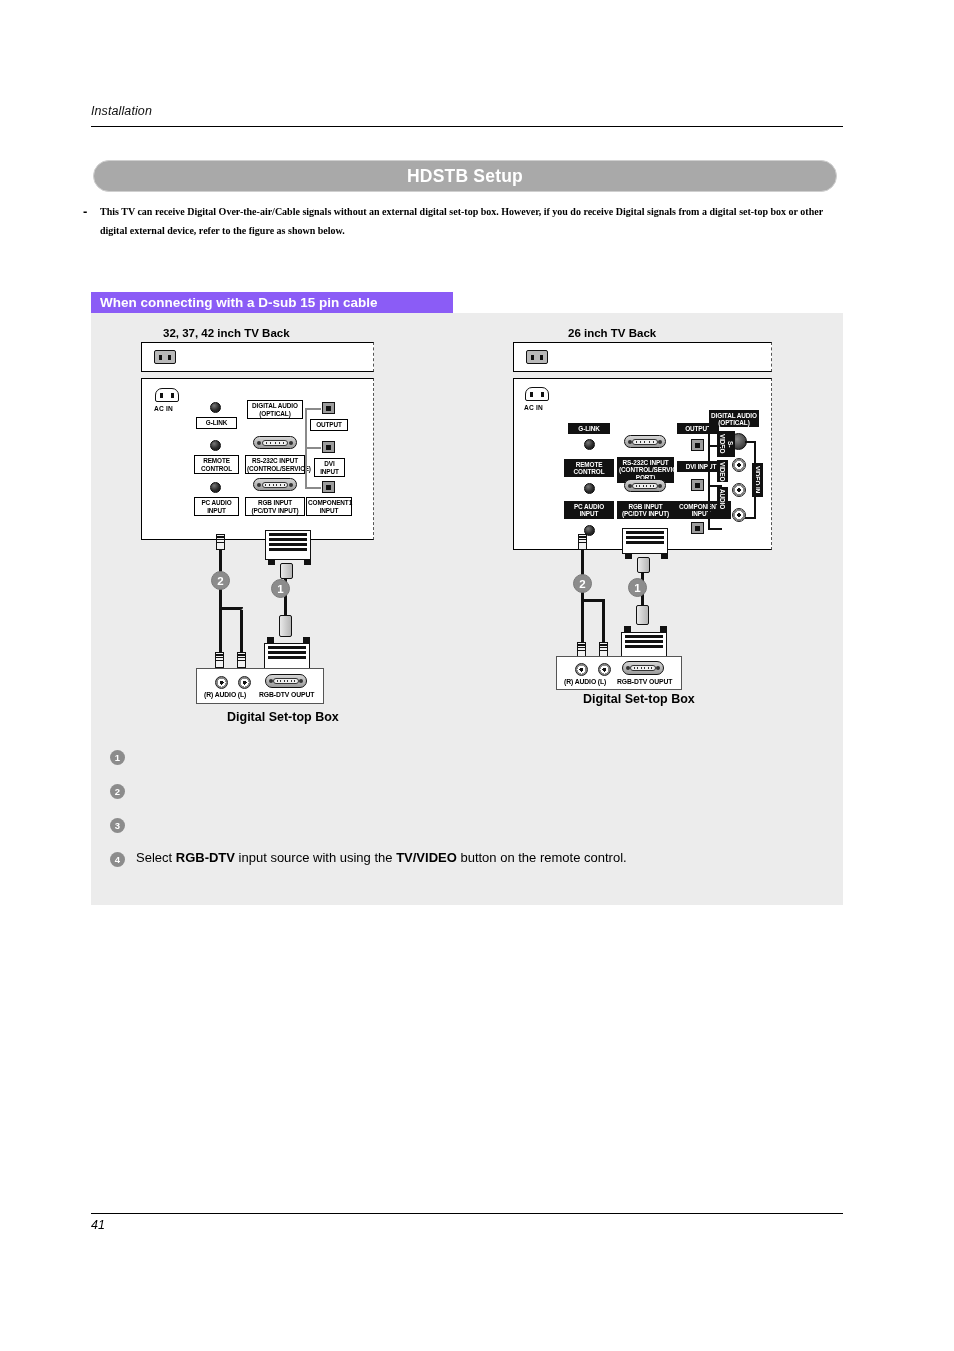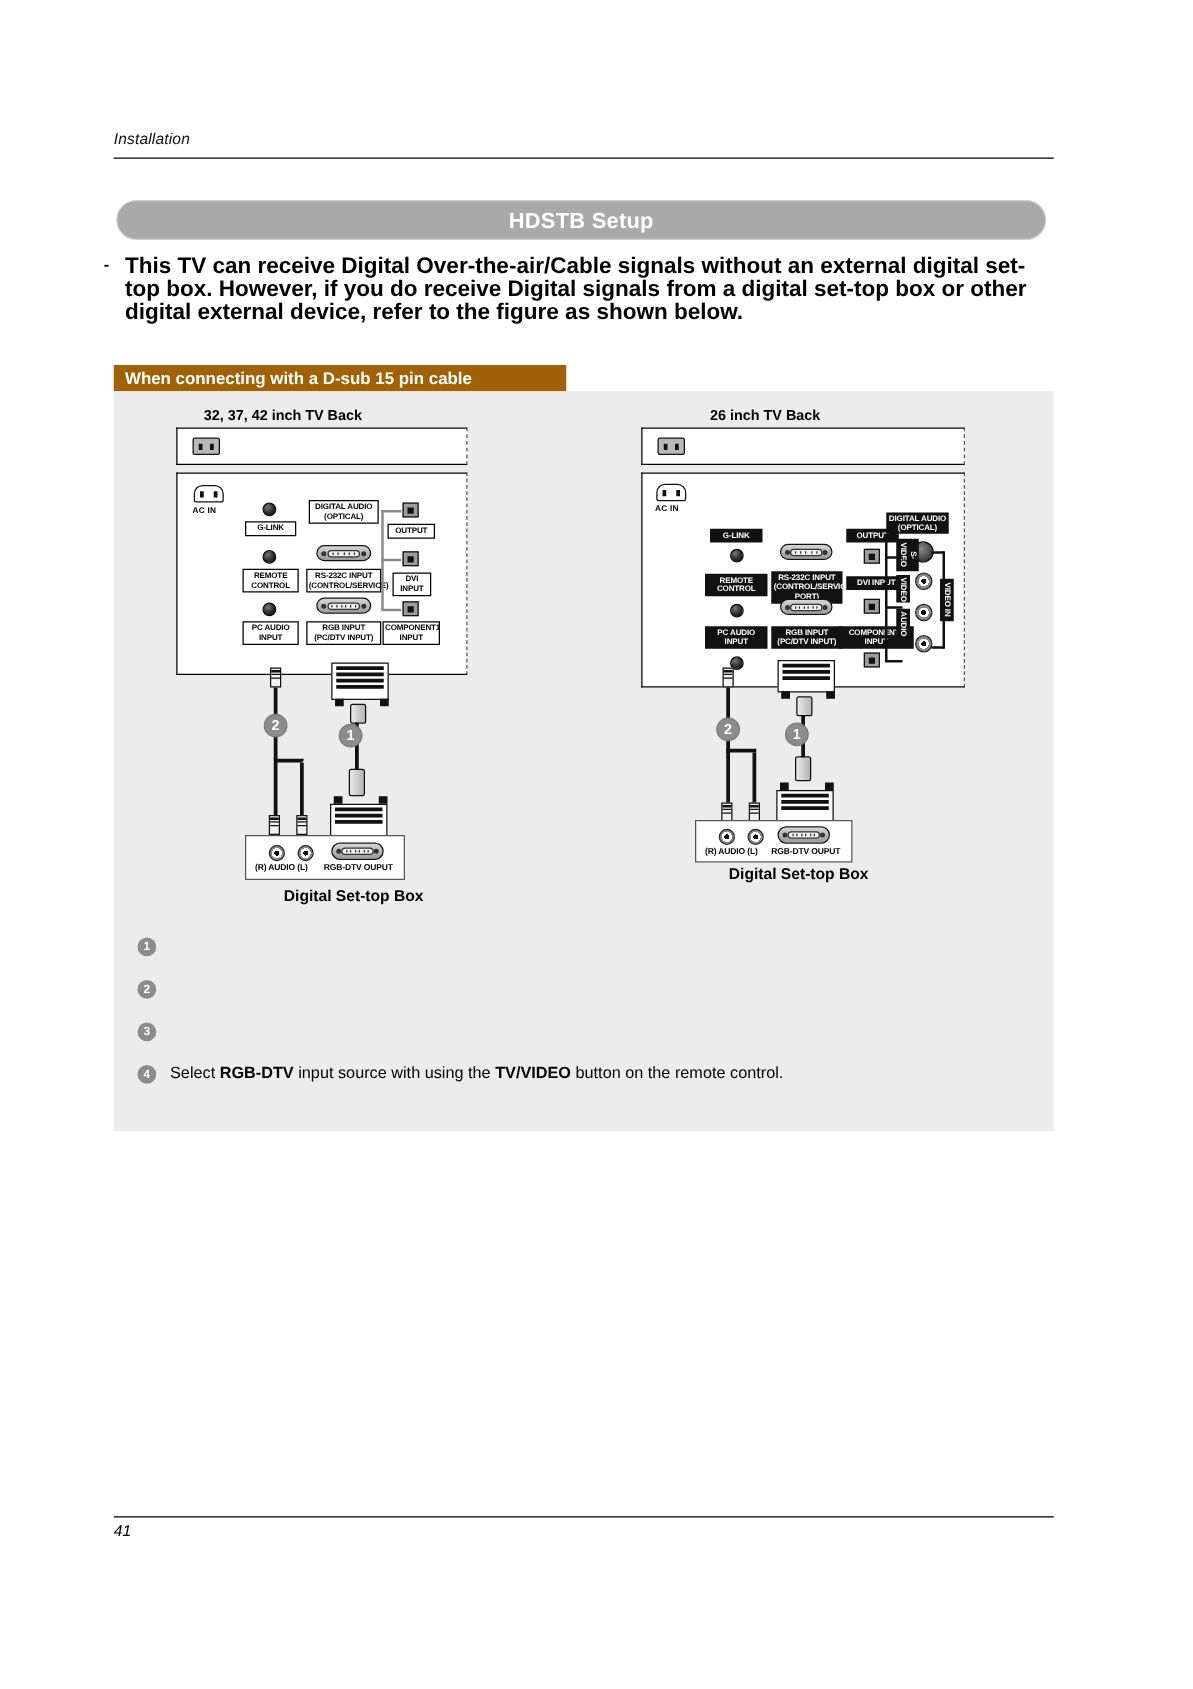--- a/index.html
+++ b/index.html
@@ -22,26 +22,26 @@
     position:absolute; left:93px; top:160px; width:744px; height:32px;
     background:#a9a9a9; border-radius:16px;
     border:1px solid #cfcfcf;
     display:flex; align-items:center; justify-content:center;
   }
   #title-pill-text { color:#fff; font-size:17.5px; font-weight:bold; letter-spacing:.2px; }
 
   
   #lead { position:absolute; left:83px; top:203px; width:762px; display:flex; }
   #lead-dash { font-size:13px; font-weight:bold; width:17px; flex:none; line-height:18.5px;}
-  #lead-text { font-size:18px; font-weight:bold; line-height:18.5px; }
+  #lead-text { font-size:10px; font-weight:bold; line-height:18.5px;font-family:Liberation Serif, serif; }
 
   
   #section-bar {
     position:absolute; left:91px; top:292px; width:362px; height:21px;
-    background:#a16207; display:flex; align-items:center; padding-left:9px;
+    background:#8b5cf6; display:flex; align-items:center; padding-left:9px;
   }
   #section-bar-text { color:#fff; font-size:13.5px; font-weight:bold; }
 
   
   #panel { position:absolute; left:91px; top:313px; width:752px; height:592px; background:#ececec; }
 
   
   .fig-caption { position:absolute; font-size:11.5px; font-weight:bold; }
   #cap-left  { left:163px; top:327px; }
   #cap-right { left:568px; top:327px; }

